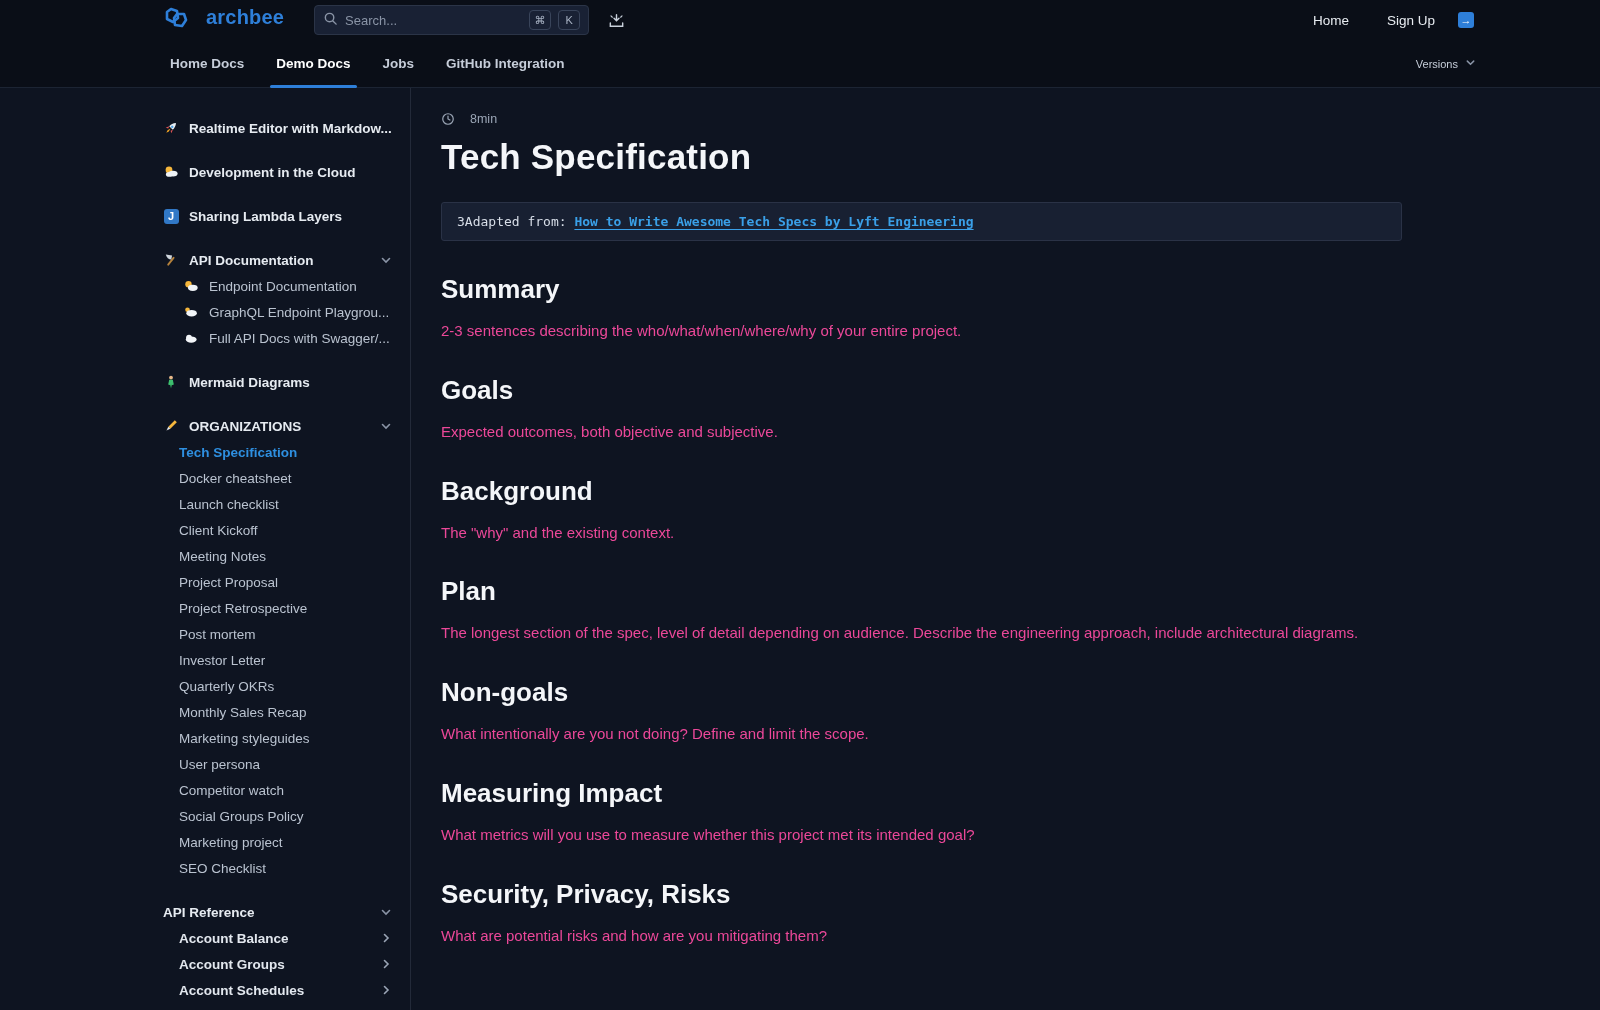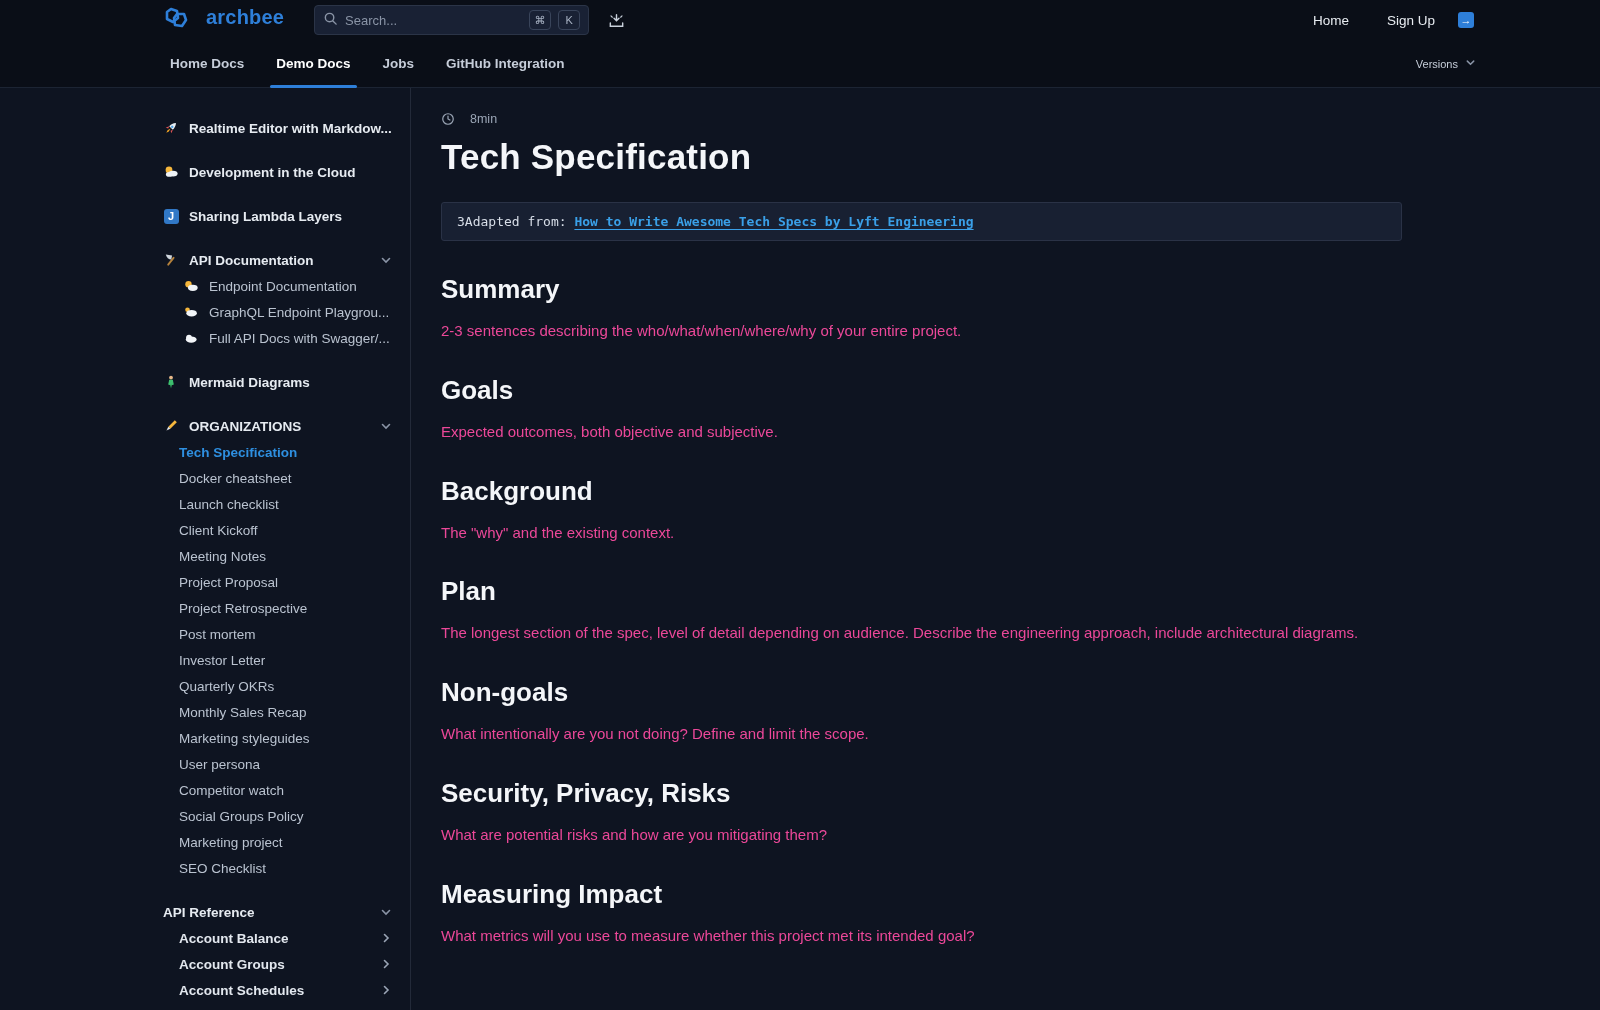--- a/index.html
+++ b/index.html
@@ -349,23 +349,23 @@
           </div>
           <div class="section">
             <h2>Plan</h2>
             <p>The longest section of the spec, level of detail depending on audience. Describe the engineering approach, include architectural diagrams.</p>
           </div>
           <div class="section">
             <h2>Non-goals</h2>
             <p>What intentionally are you not doing? Define and limit the scope.</p>
           </div>
           <div class="section">
+            <h2>Measuring Impact</h2>
+            <p>What metrics will you use to measure whether this project met its intended goal?</p>
+          </div>
+          <div class="section">
             <h2>Security, Privacy, Risks</h2>
             <p>What are potential risks and how are you mitigating them?</p>
-          </div>
-          <div class="section">
-            <h2>Measuring Impact</h2>
-            <p>What metrics will you use to measure whether this project met its intended goal?</p>
           </div>
         </div>
     </div>
   </div>
 </div>
 
 </body></html>

